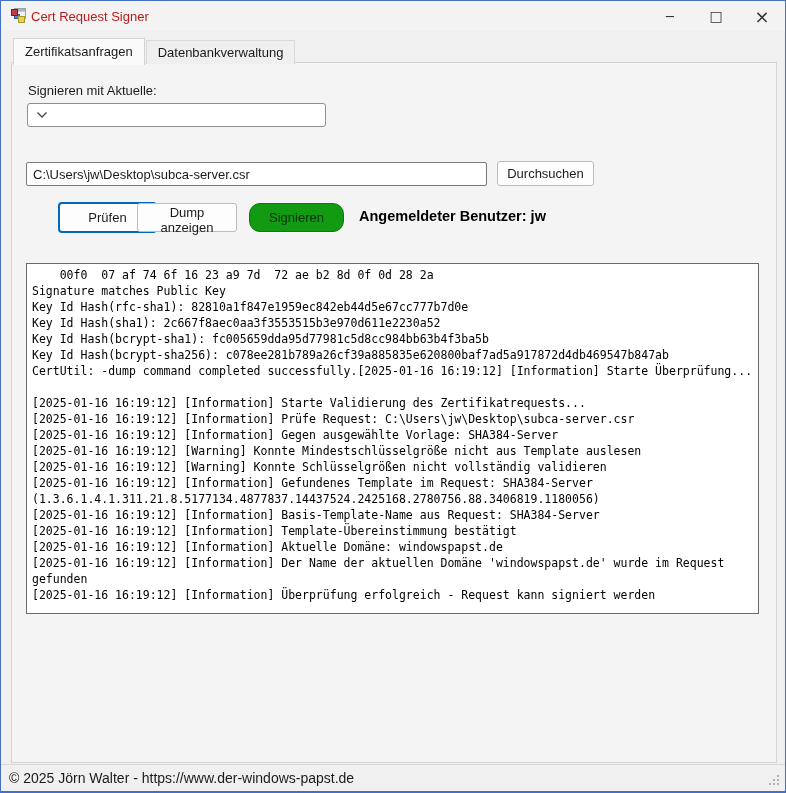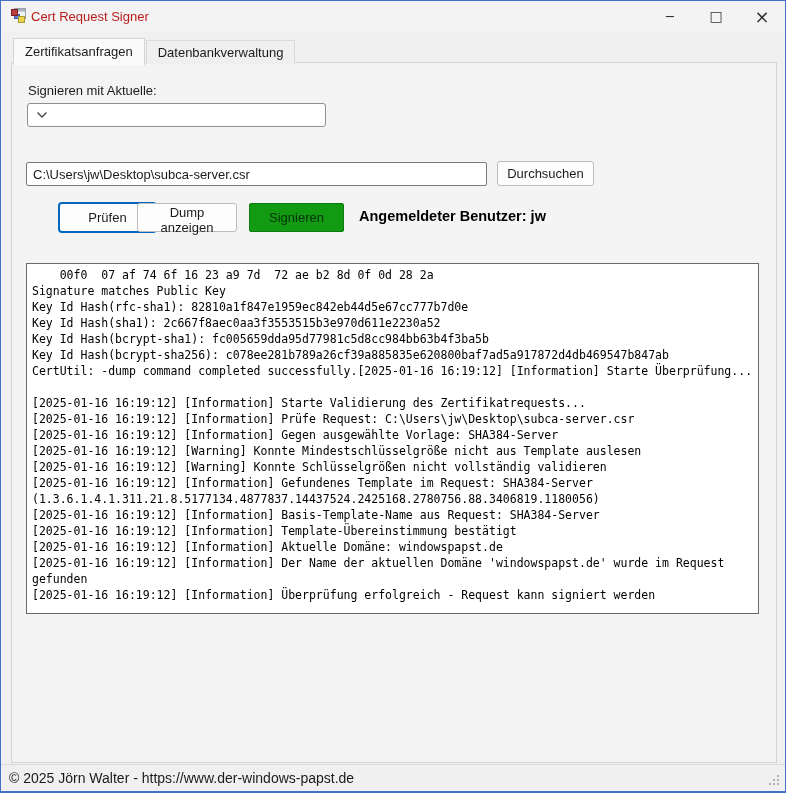--- a/index.html
+++ b/index.html
@@ -35,21 +35,21 @@
   .combobox .chev{flex:0 0 auto;display:flex;align-items:center;}
   .textbox{position:absolute;left:25px;top:161px;width:461px;height:24px;box-sizing:border-box;z-index:5;
     background:#fff;border:1px solid #7a7a7a;border-radius:2px;font-family:"Liberation Sans",sans-serif;
     font-size:13px;color:#1b1b1b;padding:0 6px;outline:none;}
   .btn{position:absolute;box-sizing:border-box;z-index:5;font-family:"Liberation Sans",sans-serif;
     font-size:13px;color:#1b1b1b;background:#fdfdfd;border:1px solid #bcbcbc;border-radius:3px;cursor:default;}
   .btn-browse{left:496px;top:160px;width:97px;height:25px;}
   .btn-check{left:25px;top:201px;width:99px;height:31px;border:2px solid #0067c0;border-radius:4px;margin-left:32px;}
   .btn-dump{left:136px;top:202px;width:100px;height:29px;}
   .btn-sign{left:248px;top:202px;width:95px;height:29px;background:#129a12;border:1px solid #0c7a0c;
-    color:#06310a;border-radius:2px;}
+    color:#06310a;border-radius:11px;}
   .user-label{position:absolute;left:358px;top:207px;font-size:14.5px;font-weight:bold;color:#000;z-index:5;}
   
   .logbox{position:absolute;left:25px;top:262px;width:733px;height:351px;box-sizing:border-box;z-index:5;
     background:#fff;border:1px solid #696969;padding:3px 5px;overflow:hidden;}
   .logbox pre{margin:0;font-family:"DejaVu Sans Mono","Liberation Mono",monospace;
     font-size:11.5px;line-height:16px;color:#000;white-space:pre;}
   
   .statusbar{position:absolute;left:0;right:0;bottom:0;height:27px;background:#f0f0f0;
     border-top:1px solid #d8d8d8;display:flex;align-items:center;padding-left:8px;box-sizing:border-box;z-index:6;}
   .statusbar .txt{font-size:14px;color:#1b1b1b;}

